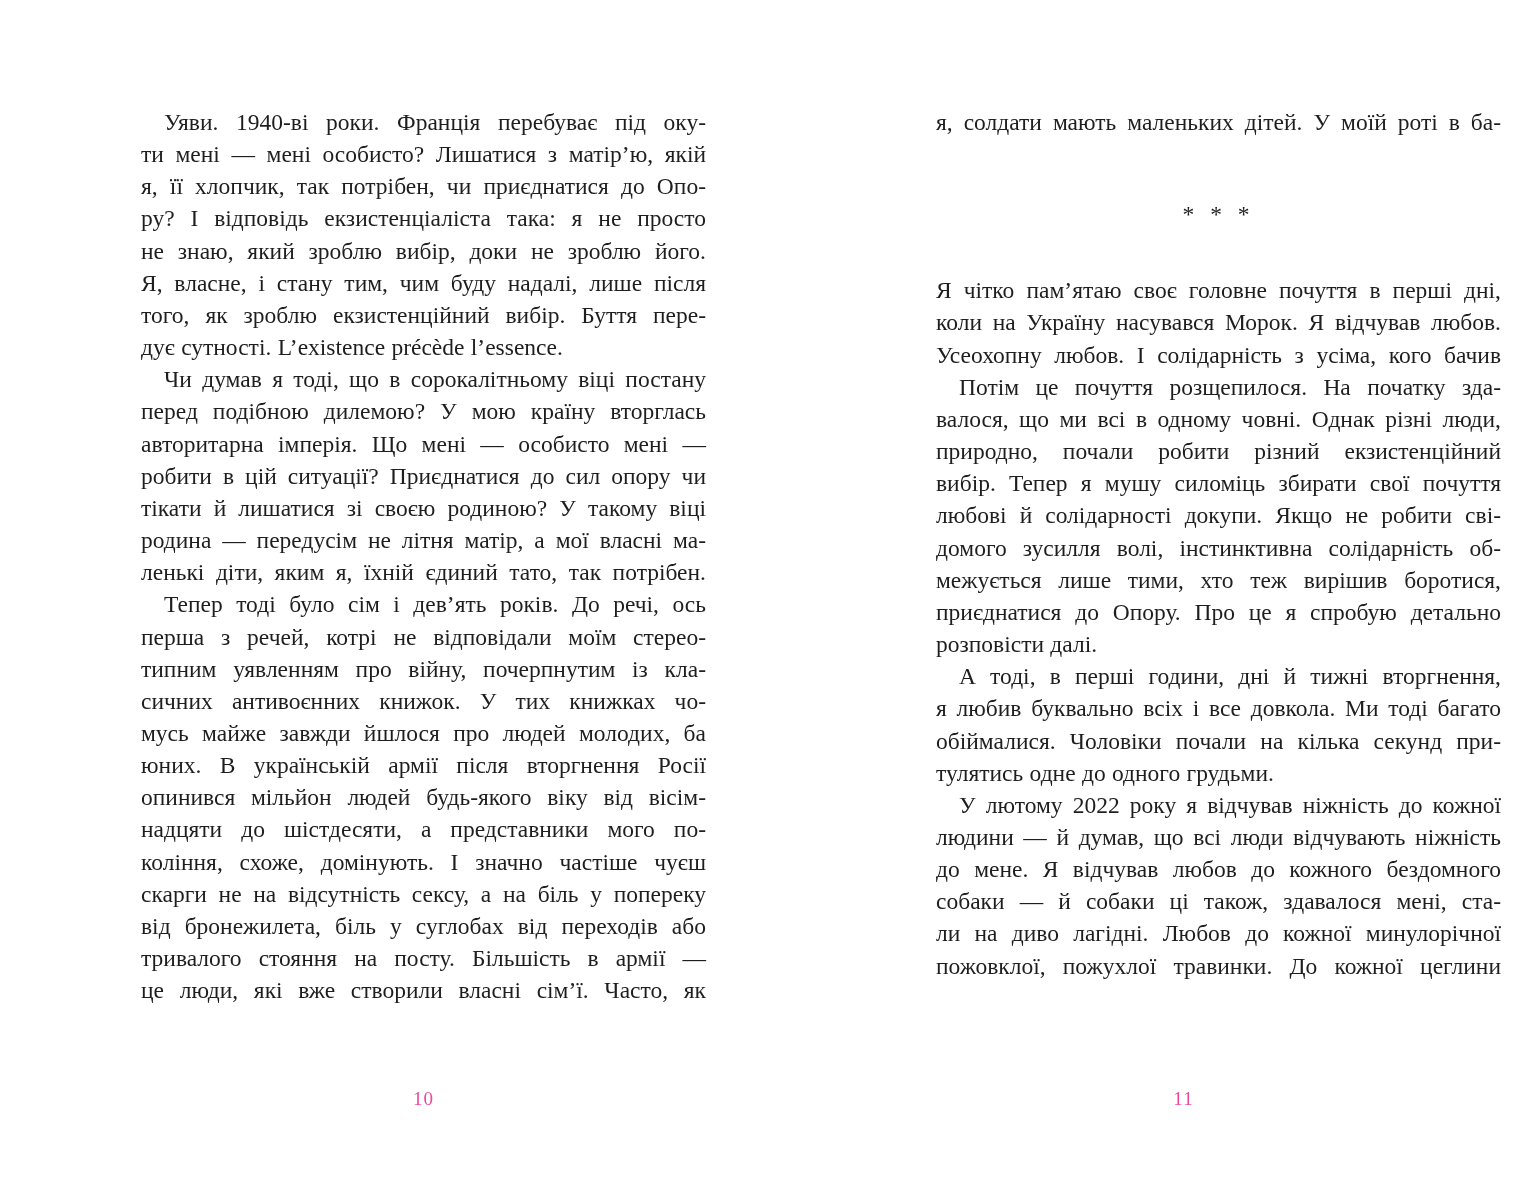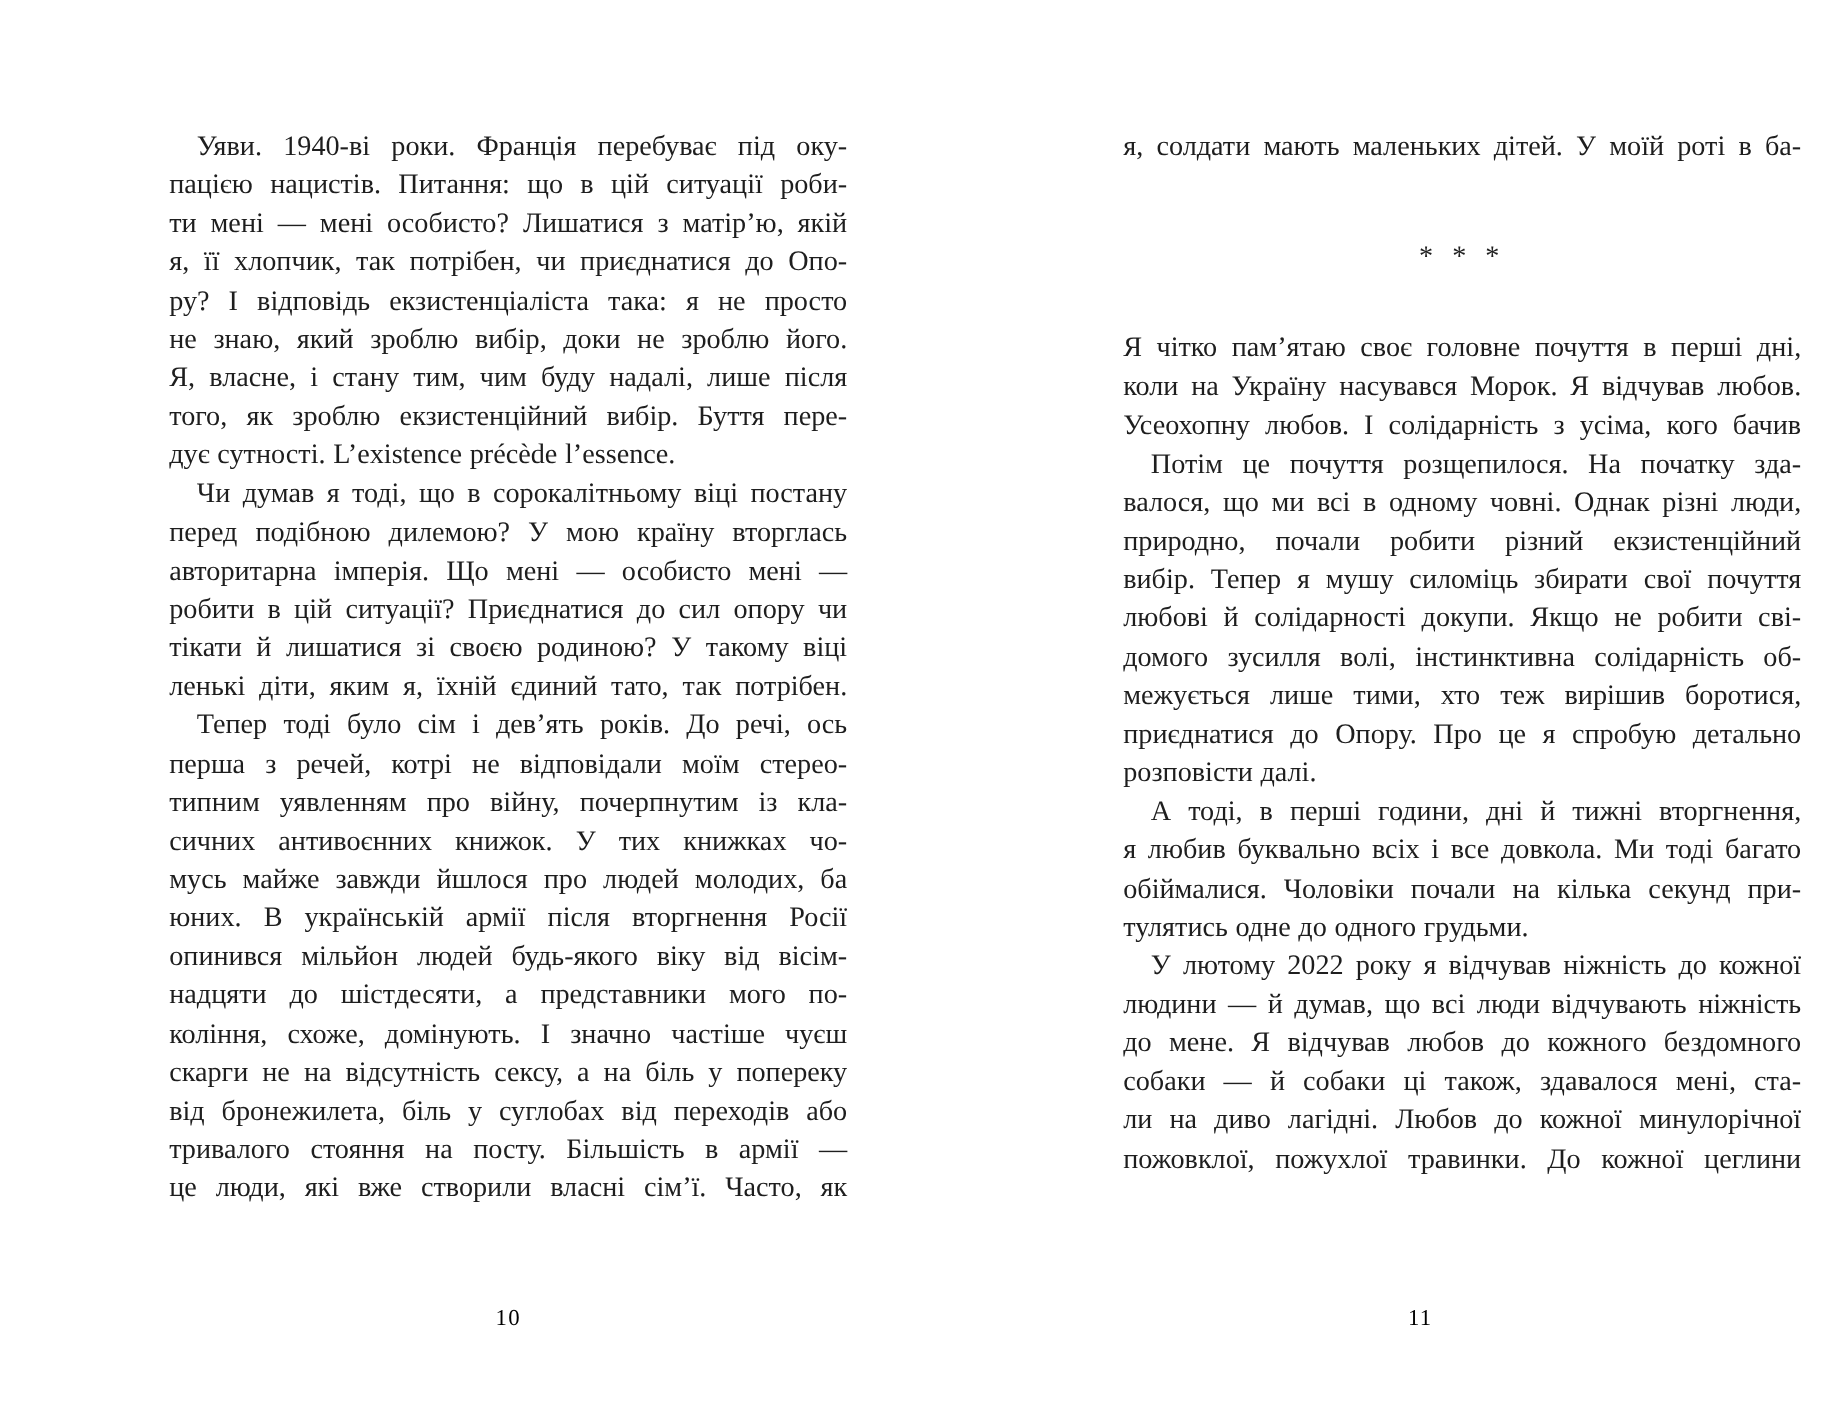--- a/index.html
+++ b/index.html
@@ -55,45 +55,45 @@
     margin-bottom: 44px;
   }
   .folio {
     position: absolute;
     top: 1088px;
     width: 565px;
     text-align: center;
     font-size: 19px;
     line-height: 22px;
     letter-spacing: 1px;
-    color: #000000;
+    color: #ec4899;
   }
   .page.left  .folio { left: 105px; }
   .page.right .folio { left: 97px; }
 </style>
 </head>
 <body>
 
 <div class="spread">
   <div class="page left">
     <div class="textblock">
         <div class="line ind just">Уяви. 1940-ві роки. Франція перебуває під оку-</div>
-        <div class="line just">пацією нацистів. Питання: що в цій ситуації роби-</div>
         <div class="line just">ти мені — мені особисто? Лишатися з матір’ю, якій</div>
         <div class="line just">я, її хлопчик, так потрібен, чи приєднатися до Опо-</div>
         <div class="line just">ру? І відповідь екзистенціаліста така: я не просто</div>
         <div class="line just">не знаю, який зроблю вибір, доки не зроблю його.</div>
         <div class="line just">Я, власне, і стану тим, чим буду надалі, лише після</div>
         <div class="line just">того, як зроблю екзистенційний вибір. Буття пере-</div>
         <div class="line">дує сутності. L’existence précède l’essence.</div>
         <div class="line ind just">Чи думав я тоді, що в сорокалітньому віці постану</div>
         <div class="line just">перед подібною дилемою? У мою країну вторглась</div>
         <div class="line just">авторитарна імперія. Що мені — особисто мені —</div>
         <div class="line just">робити в цій ситуації? Приєднатися до сил опору чи</div>
         <div class="line just">тікати й лишатися зі своєю родиною? У такому віці</div>
+        <div class="line just">родина — передусім не літня матір, а мої власні ма-</div>
         <div class="line just">ленькі діти, яким я, їхній єдиний тато, так потрібен.</div>
         <div class="line ind just">Тепер тоді було сім і дев’ять років. До речі, ось</div>
         <div class="line just">перша з речей, котрі не відповідали моїм стерео-</div>
         <div class="line just">типним уявленням про війну, почерпнутим із кла-</div>
         <div class="line just">сичних антивоєнних книжок. У тих книжках чо-</div>
         <div class="line just">мусь майже завжди йшлося про людей молодих, ба</div>
         <div class="line just">юних. В українській армії після вторгнення Росії</div>
         <div class="line just">опинився мільйон людей будь-якого віку від вісім-</div>
         <div class="line just">надцяти до шістдесяти, а представники мого по-</div>
         <div class="line just">коління, схоже, домінують. І значно частіше чуєш</div>

